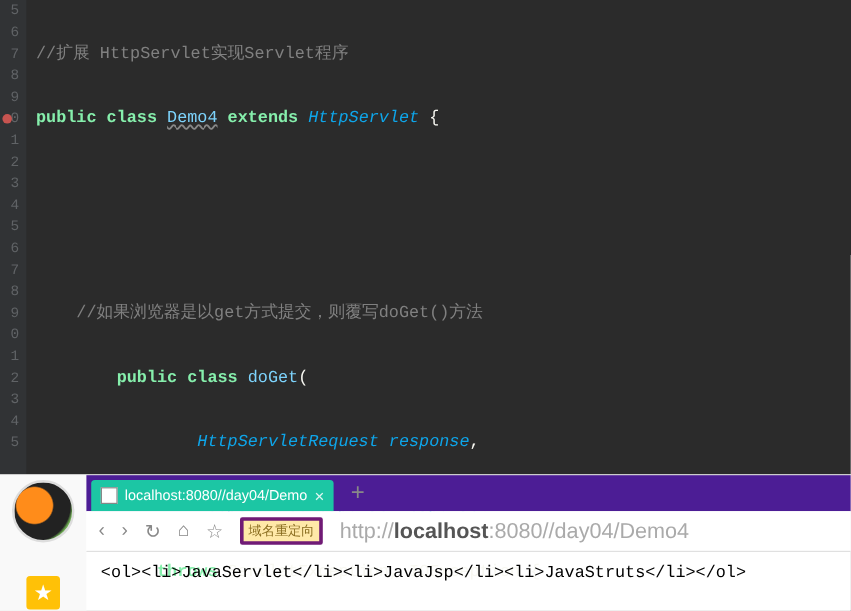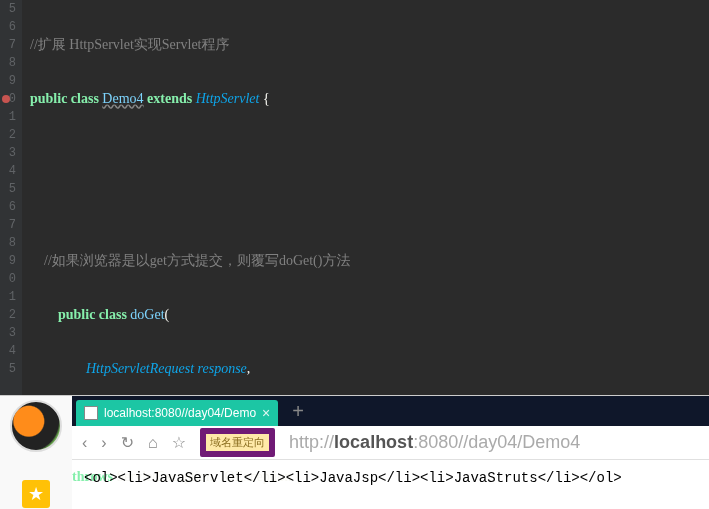--- a/index.html
+++ b/index.html
@@ -1,41 +1,41 @@
 <!DOCTYPE html>
 <html><head>
 <meta charset="utf-8">
 <style>
   * { margin: 0; padding: 0; box-sizing: border-box; }
   html, body { width: 709px; height: 509px; overflow: hidden; font-family: "Consolas", "Courier New", monospace; font-size: 14px; }
   .editor { background: #2b2b2b; display: flex; height: 395px; }
   .gutter { background: #313335; color: #606366; width: 22px; text-align: right; padding-right: 6px; line-height: 18px; font-size: 12px; user-select: none; position: relative; }
   .gutter .ln { height: 18px; }
-  .code { flex: 1; padding-left: 8px; line-height: 18px; color: #a9b7c6; white-space: pre; font-family: Liberation Serif, serif; }
+  .code { flex: 1; padding-left: 8px; line-height: 18px; color: #a9b7c6; white-space: pre; }
   .row { height: 18px; }
   .c-comment { color: #808080; }
   .c-pink { color: #86efac; font-weight: bold; }
   .c-blue { color: #0ea5e9; font-style: italic; }
   .c-green { color: #7dd3fc; }
   .c-white { color: #f8f8f2; }
   .bp { position:absolute; left:2px; width:8px; height:8px; background:#c75450; border-radius:50%; }
 
   .browser { background: #fff; height: 114px; border-top: 1px solid #ccc; display: flex; font-family: Arial, sans-serif; font-size: 12px; }
   .fav-col { width: 72px; background: #f9f9f9; display:flex; flex-direction:column; align-items:center; padding-top:4px; }
   .avatar { width:52px; height:52px; border-radius:50%; background: radial-gradient(circle at 35% 40%, #ff8c1a 0 35%, #222 38% 70%, #6aa84f 75% 100%); border:2px solid #ddd; }
   .star { margin-top:28px; width:28px; height:28px; background:#ffc107; display:flex; align-items:center; justify-content:center; color:#fff; font-size:18px; border-radius:3px; }
   .bmain { flex:1; display:flex; flex-direction:column; }
-  .tabbar { height:30px; background:#0f172a; display:flex; align-items:flex-end; padding-left:4px; }
+  .tabbar { height:30px; background:#4c1d95; display:flex; align-items:flex-end; padding-left:4px; }
   .tab { background:#1cc6a4; color:#fff; height:26px; display:flex; align-items:center; padding:0 8px; border-radius:3px 3px 0 0; font-size:12px; gap:6px; }
   .tab .fav { width:14px; height:14px; background:#fff; border:1px solid #888; display:inline-block; }
   .tab .close { font-size:14px; color:#e0f7f2; cursor:pointer; }
   .plus { margin-left:14px; color:#888; font-size:20px; padding-bottom:3px; cursor:pointer; }
   .addr { height:34px; background:#fff; display:flex; align-items:center; gap:14px; padding:0 10px; border-bottom:1px solid #e0e0e0; color:#666; }
   .addr .icn { font-size:16px; color:#888; cursor:pointer; }
-  .redirect { background:#ffe9a8; border:6px solid #701a75; color:#8a6d1f; font-size:11px; padding:1px 4px; border-radius:2px; }
+  .redirect { background:#ffe9a8; border:3px solid #701a75; color:#8a6d1f; font-size:11px; padding:1px 4px; border-radius:2px; }
   .url { color:#aaa; font-size:18px; }
   .url b { color:#555; font-weight:bold; }
   .page { flex:1; padding:10px 12px; font-family: "SimSun","Courier New",monospace; font-size:14px; color:#000; white-space:nowrap; }
 </style>
 </head>
 <body>
 
 <div class="editor">
   <div class="gutter">
     <div class="ln">5</div>

